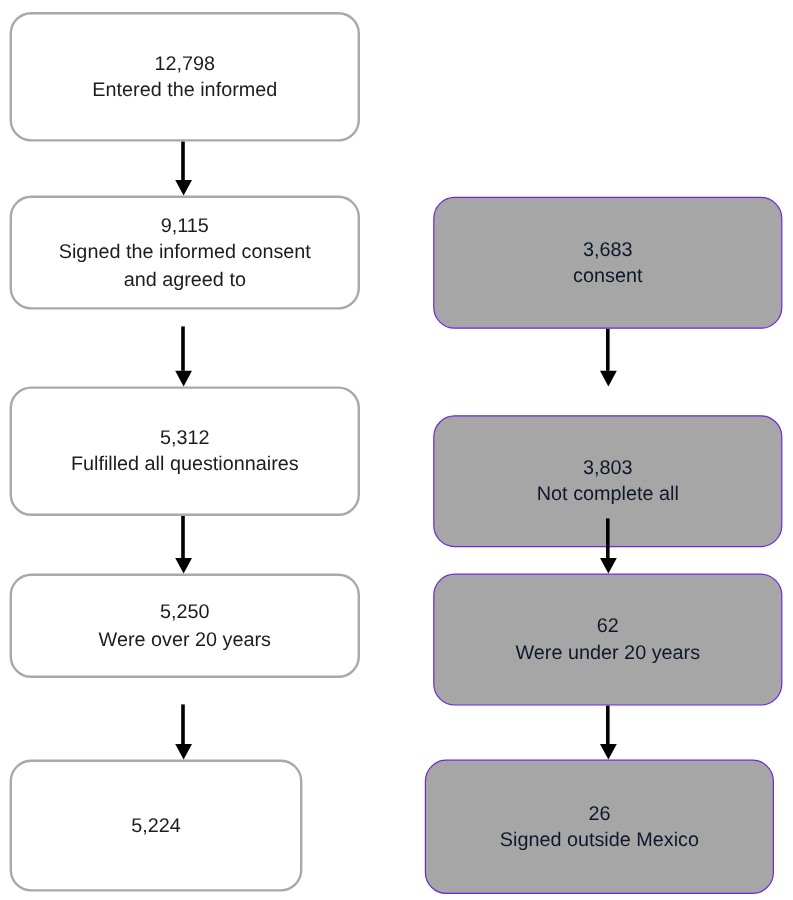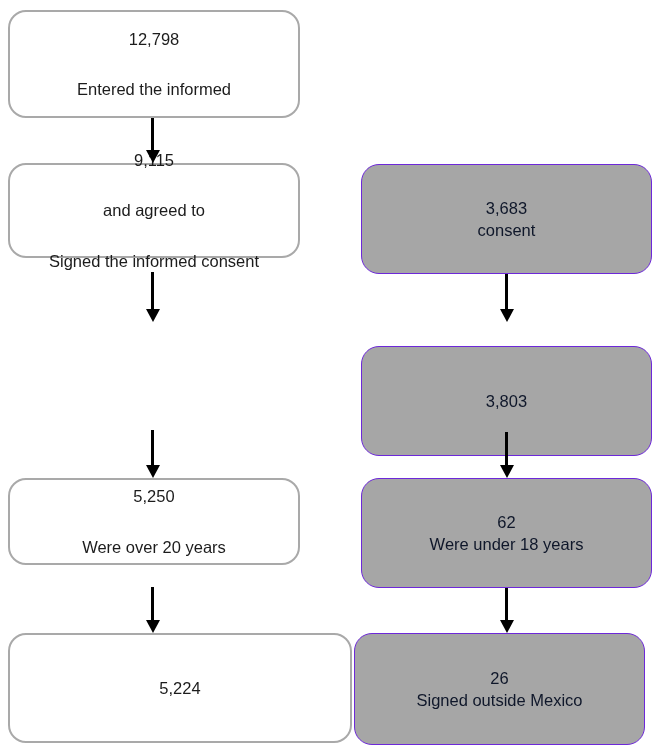--- a/index.html
+++ b/index.html
@@ -25,21 +25,20 @@
     justify-content: center;
     text-align: center;
     font-size: 16.5px;
     line-height: 22.5px;
     padding: 6px 14px;
   }
   .box.included {
     background: #ffffff;
     border: 2px solid #a9a9a9;
     color: #1c1c1c;
-    gap: 28px;
   }
   .box.excluded {
     background: #a6a6a6;
     border: 1px solid #6d28d9;
     color: #0f172a;
   }
   .arrow {
     position: absolute;
     width: 15px;
     display: flex;
@@ -64,46 +63,51 @@
 
 <div class="canvas">
 
   <div class="box included" style="left:8px; top:10px; width:292px; height:108px;">
     <div>12,798</div>
     <div>Entered the informed</div>
   </div>
 
   <div class="box included" style="left:8px; top:163px; width:292px; height:95px;">
     <div>9,115</div>
+    <div>Signed the informed consent</div>
     <div>and agreed to</div>
-    <div>Signed the informed consent</div>
   </div>
 
+  <div class="box included" style="left:8px; top:322px; width:292px; height:108px;">
+    <div>5,312</div>
+    <div>Fulfilled all questionnaires</div>
+  </div>
 
   <div class="box included" style="left:8px; top:478px; width:292px; height:87px;">
     <div>5,250</div>
     <div>Were over 20 years</div>
   </div>
 
-  <div class="box included" style="left:8px; top:633px; width:344px; height:110px;">
+  <div class="box included" style="left:8px; top:633px; width:244px; height:110px;">
     <div>5,224</div>
   </div>
 
   <div class="box excluded" style="left:361px; top:164px; width:291px; height:110px;">
     <div>3,683</div>
     <div>consent</div>
   </div>
 
   <div class="box excluded" style="left:361px; top:322px; width:291px; height:110px;margin-top:24px;">
     <div>3,803</div>
+    <div>Not complete all</div>
   </div>
 
   <div class="box excluded" style="left:361px; top:478px; width:291px; height:110px;">
     <div>62</div>
-    <div>Were under 18 years</div>
+    <div>Were under 20 years</div>
   </div>
 
   <div class="box excluded" style="left:354px; top:633px; width:291px; height:112px;">
     <div>26</div>
     <div>Signed outside Mexico</div>
   </div>
 
   <div class="arrow" style="left:145px; top:118px; height:45px;">
     <div class="shaft"></div>
     <div class="head"></div>

